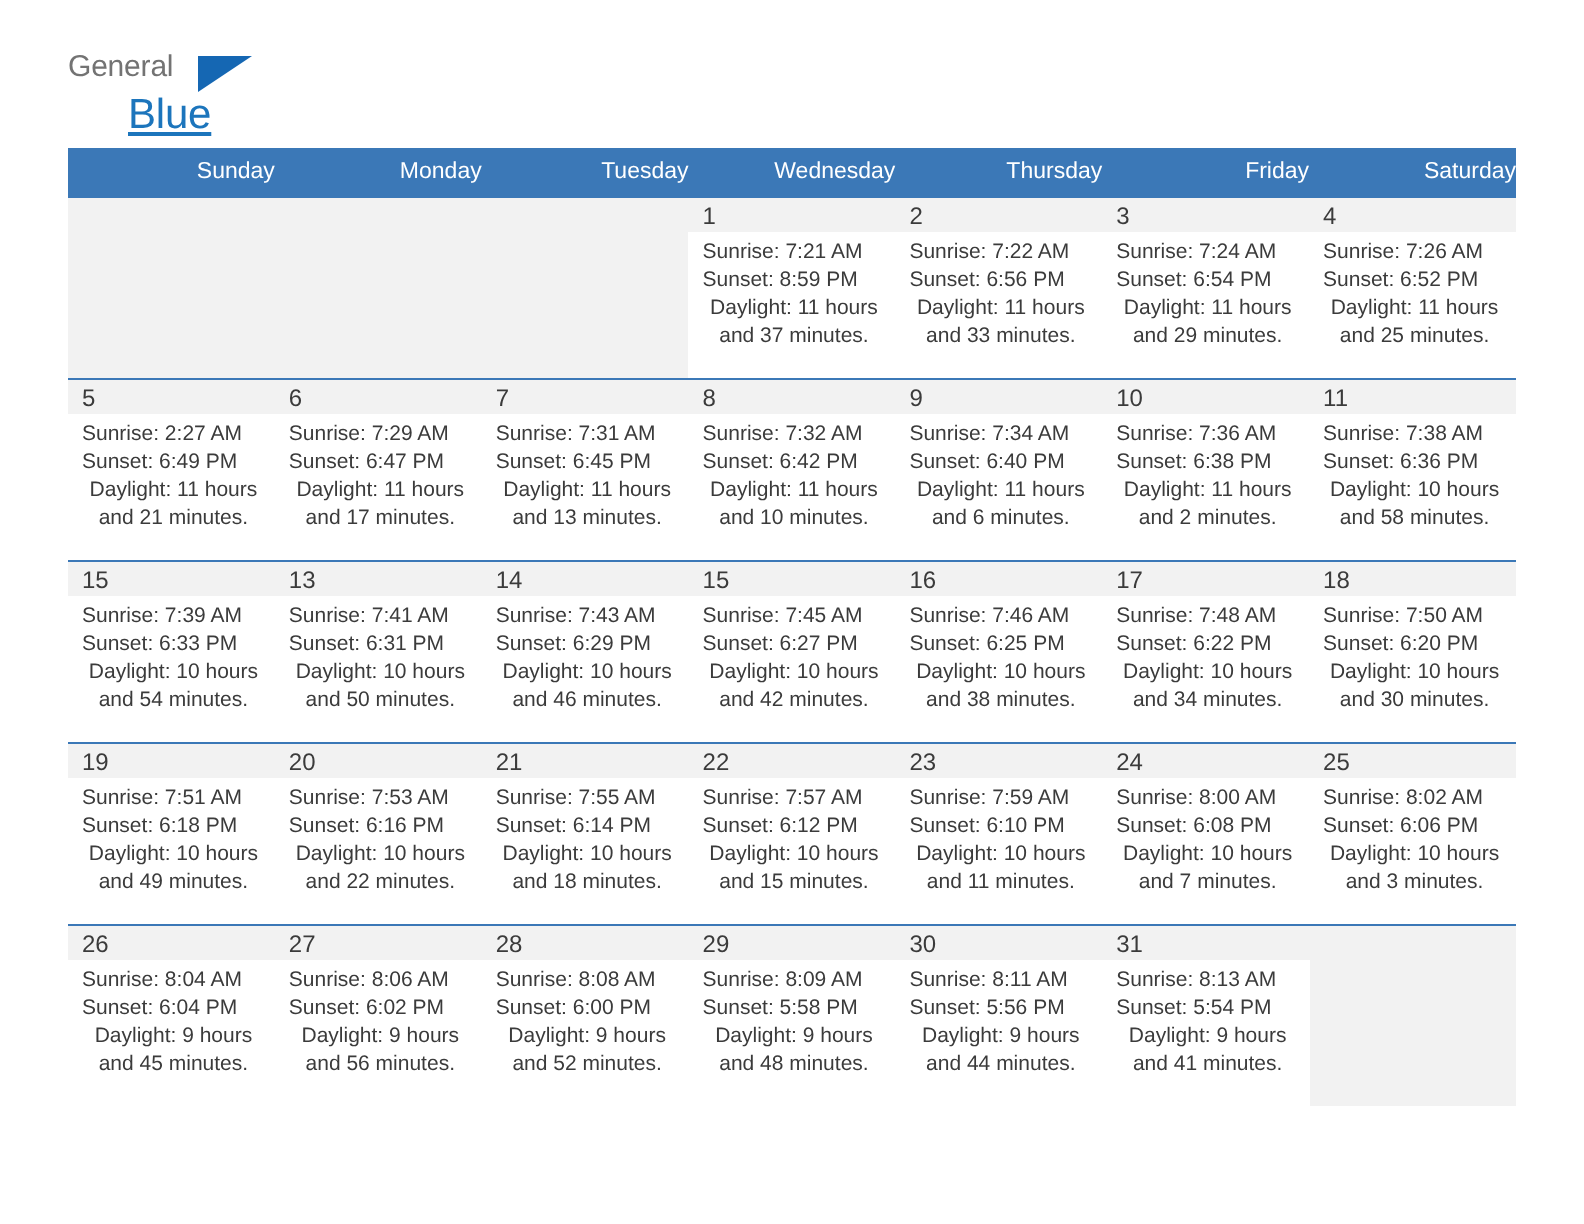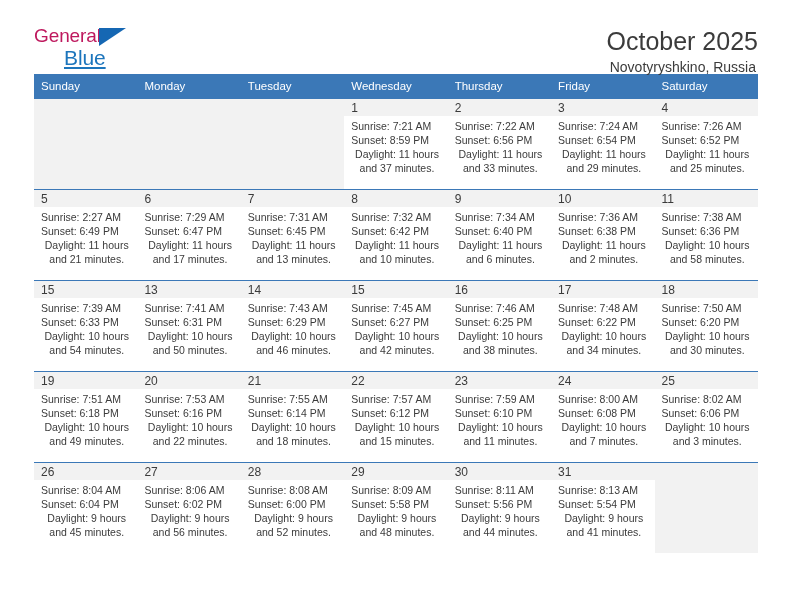--- a/index.html
+++ b/index.html
@@ -35,22 +35,22 @@
     position: relative;
     width: 120px;
     height: 46px;
     line-height: 1;
     user-select: none;
   }
   .logo-general {
     position: absolute;
     left: 0;
     top: 0;
-    font-size: 19px;
-    color: #be185d;
+    font-size: 15px;
+    color: #737373;
     letter-spacing: -0.1px;
   }
   .logo-triangle {
     position: absolute;
     left: 65px;
     top: 2px;
     width: 0;
     height: 0;
     border-left: 27px solid #1567b3;
     border-bottom: 18px solid transparent;
@@ -87,21 +87,21 @@
   .calendar {
     width: 724px;
     border-collapse: collapse;
     table-layout: fixed;
   }
   .calendar th {
     background: #3b78b7;
     color: #ffffff;
     font-size: 11.5px;
     font-weight: normal;
-    text-align: left;
+    text-align: right;
     padding: 6px 0 6px 7px;
     height: 18px;
     box-sizing: border-box;
     margin-left: 16px;
   }
   .calendar td {
     width: 103.4px;
     height: 90px;
     vertical-align: top;
     padding: 0;
@@ -144,24 +144,20 @@
 <div class="page">
 
   <div class="header">
 
     <div class="logo">
       <span class="logo-general">General</span>
       <span class="logo-triangle"></span>
       <span class="logo-blue">Blue</span>
     </div>
 
-    <div class="title-block">
-      <h1 class="cal-title">October 2025</h1>
-      <div class="cal-subtitle">Novotyryshkino, Russia</div>
-    </div>
 
   </div>
 
   <table class="calendar">
     <thead>
       <tr id="weekday-row">
           <th>Sunday</th>
           <th>Monday</th>
           <th>Tuesday</th>
           <th>Wednesday</th>

